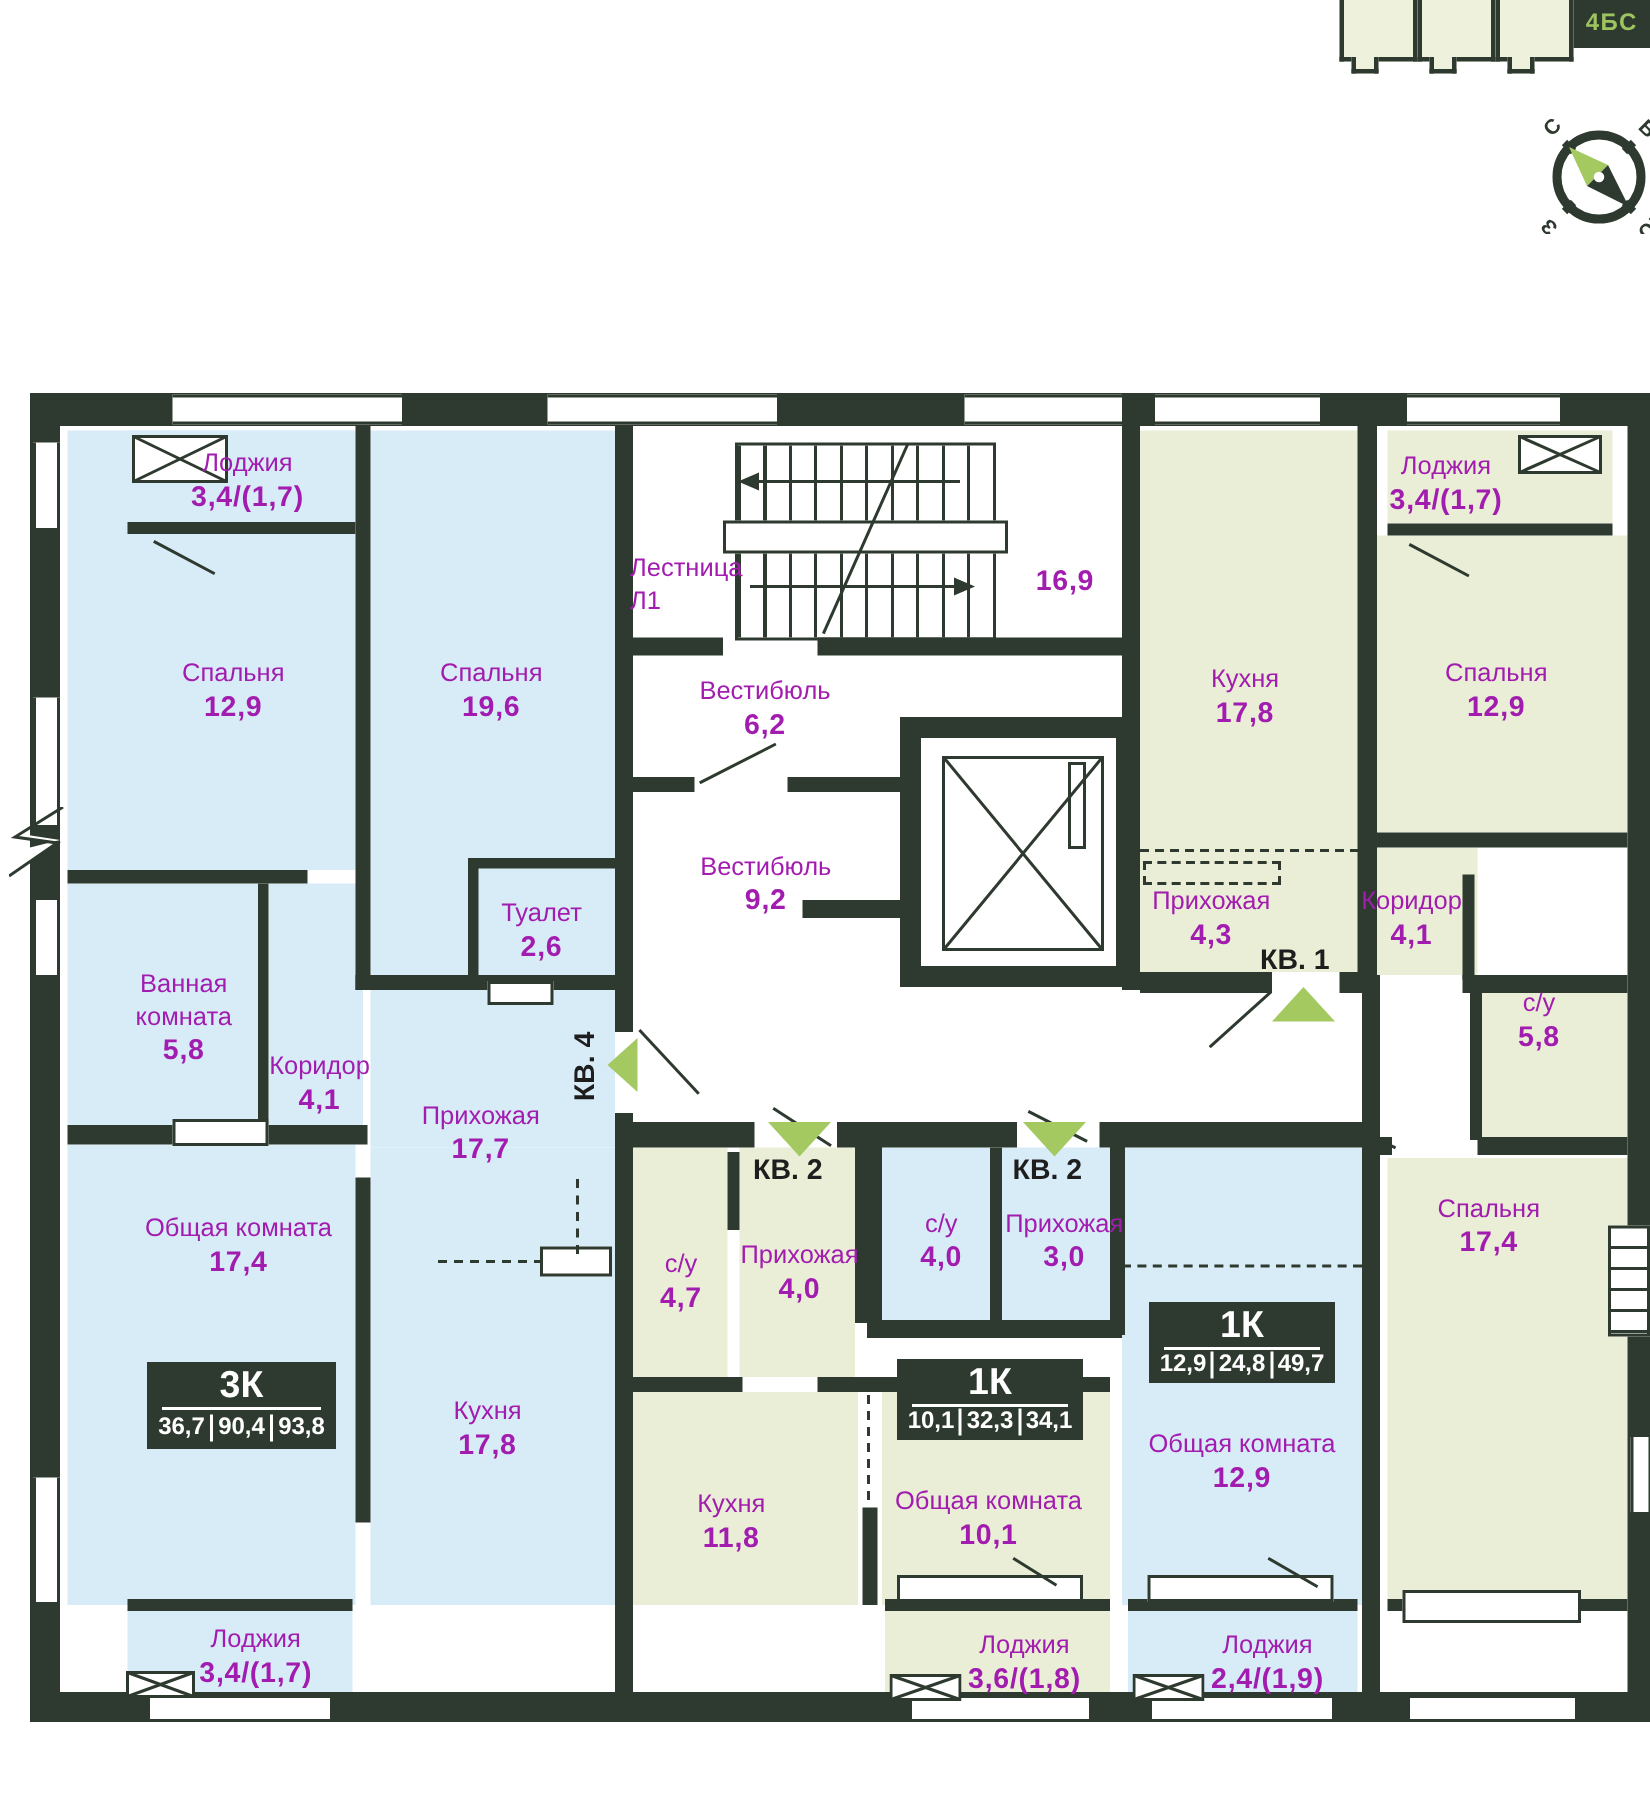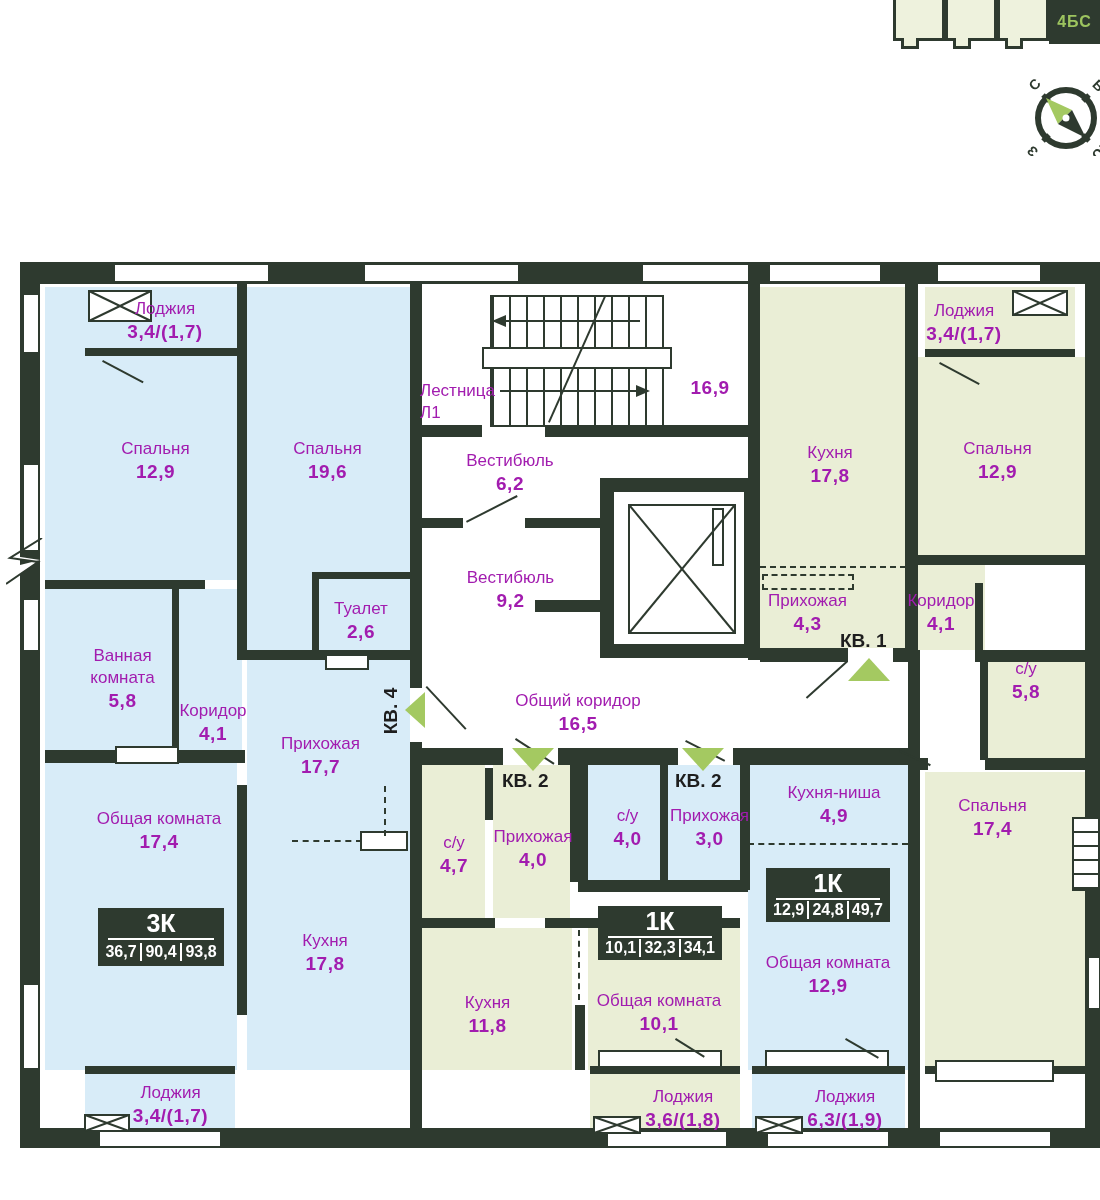--- a/index.html
+++ b/index.html
@@ -34,21 +34,21 @@
   .arrow{position:absolute;height:2px;background:#2e3a2f;z-index:4;}
   .ah-left{position:absolute;width:0;height:0;border-top:6px solid transparent;border-bottom:6px solid transparent;border-right:14px solid #2e3a2f;z-index:4;}
   .ah-right{position:absolute;width:0;height:0;border-top:6px solid transparent;border-bottom:6px solid transparent;border-left:14px solid #2e3a2f;z-index:4;}
   .xbox{position:absolute;z-index:4;}
   .watermark{position:absolute;left:400px;top:568px;z-index:4;font-size:56px;font-weight:bold;color:#cfcfcf;opacity:.6;letter-spacing:5px;}
   .elevcar{position:absolute;left:628px;top:504px;width:104px;height:126px;background:#fff;border:2px solid #2e3a2f;z-index:3;}
   .ladder{position:absolute;background:#fff;border:2px solid #2e3a2f;z-index:3;
     background-image:repeating-linear-gradient(180deg,transparent 0 12px,#2e3a2f 12px 14px);}
   .kp-sec{position:absolute;top:0;height:38px;background:#eef2dd;border:3px solid #2e3a2f;border-top:none;z-index:2;}
   .kp-tab{position:absolute;width:12px;height:8px;background:#eef2dd;border:3px solid #2e3a2f;border-top:none;z-index:2;}
-  .kp-dark{position:absolute;top:0;height:44px;background:#2e3a2f;z-index:2;display:flex;align-items:center;justify-content:center;}
+  .kp-dark{position:absolute;top:0;height:32px;background:#2e3a2f;z-index:2;display:flex;align-items:center;justify-content:center;}
   .kp-dark span{color:#9dc45f;font-weight:bold;font-size:16px;letter-spacing:1px;}
 </style>
 </head>
 <body>
 
 <div class="canvas">
 
   <div class="abs" style="left:893px;top:0;width:207px;height:50px;z-index:2;">
     <div class="kp-sec" style="left:0;width:46px;"></div>
     <div class="kp-sec" style="left:52px;width:46px;"></div>
@@ -262,41 +262,39 @@
   <div class="rlabel" style="left:88px;top:438px;width:135px;"><span>Спальня</span><b>12,9</b></div>
   <div class="rlabel" style="left:255px;top:438px;width:145px;"><span>Спальня</span><b>19,6</b></div>
   <div class="rlabel" style="left:70px;top:645px;width:105px;"><span>Ванная комната</span><b>5,8</b></div>
   <div class="rlabel" style="left:163px;top:700px;width:100px;"><span>Коридор</span><b>4,1</b></div>
   <div class="rlabel" style="left:315px;top:598px;width:92px;"><span>Туалет</span><b>2,6</b></div>
   <div class="rlabel" style="left:253px;top:733px;width:135px;"><span>Прихожая</span><b>17,7</b></div>
   <div class="rlabel" style="left:78px;top:808px;width:162px;"><span>Общая комната</span><b>17,4</b></div>
   <div class="rlabel" style="left:255px;top:930px;width:140px;"><span>Кухня</span><b>17,8</b></div>
   <div class="rlabel" style="left:98px;top:1082px;width:145px;"><span>Лоджия</span><b>3,4/(1,7)</b></div>
 
-  <div class="rlabel left" style="left:420px;top:380px;width:80px;"><span>Лестница</span><span style="display:block;">Л1</span></div>
+  <div class="rlabel left" style="left:420px;top:368px;width:80px;"><span>Лестница</span><span style="display:block;">Л1</span></div>
   <div class="rlabel" style="left:680px;top:376px;width:60px;">
       <b>16,9</b>
     </div>
   <div class="rlabel" style="left:445px;top:450px;width:130px;"><span>Вестибюль</span><b>6,2</b></div>
   <div class="rlabel" style="left:448px;top:567px;width:125px;"><span>Вестибюль</span><b>9,2</b></div>
-  <div class="rlabel" style="left:488px;top:690px;width:180px;"><span>Общий коридор</span><b>16,5</b></div>
 
   <div class="rlabel" style="left:755px;top:442px;width:150px;"><span>Кухня</span><b>17,8</b></div>
   <div class="rlabel" style="left:893px;top:300px;width:142px;"><span>Лоджия</span><b>3,4/(1,7)</b></div>
   <div class="rlabel" style="left:925px;top:438px;width:145px;"><span>Спальня</span><b>12,9</b></div>
   <div class="rlabel" style="left:750px;top:590px;width:115px;"><span>Прихожая</span><b>4,3</b></div>
   <div class="rlabel" style="left:893px;top:590px;width:96px;"><span>Коридор</span><b>4,1</b></div>
   <div class="rlabel" style="left:980px;top:658px;width:92px;"><span>с/у</span><b>5,8</b></div>
   <div class="rlabel" style="left:920px;top:795px;width:145px;"><span>Спальня</span><b>17,4</b></div>
 
   <div class="rlabel" style="left:590px;top:805px;width:75px;"><span>с/у</span><b>4,0</b></div>
   <div class="rlabel" style="left:662px;top:805px;width:95px;"><span>Прихожая</span><b>3,0</b></div>
-  <div class="rlabel" style="left:763px;top:782px;width:142px;"><span>Кухня-ниша</span><b>4,9</b></div>
   <div class="rlabel" style="left:748px;top:952px;width:160px;"><span>Общая комната</span><b>12,9</b></div>
-  <div class="rlabel" style="left:780px;top:1086px;width:130px;"><span>Лоджия</span><b>6,3/(1,9)</b></div>
+  <div class="rlabel" style="left:780px;top:1086px;width:130px;"><span>Лоджия</span><b>2,4/(1,9)</b></div>
 
   <div class="rlabel" style="left:418px;top:832px;width:72px;"><span>с/у</span><b>4,7</b></div>
   <div class="rlabel" style="left:490px;top:826px;width:86px;"><span>Прихожая</span><b>4,0</b></div>
   <div class="rlabel" style="left:420px;top:992px;width:135px;"><span>Кухня</span><b>11,8</b></div>
   <div class="rlabel" style="left:578px;top:990px;width:162px;"><span>Общая комната</span><b>10,1</b></div>
   <div class="rlabel" style="left:618px;top:1086px;width:130px;"><span>Лоджия</span><b>3,6/(1,8)</b></div>
 
   <div class="kv" style="left:840px;top:630px;">КВ. 1</div>
   <div class="tri-up" style="left:848px;top:658px;"></div>
   <div class="kv" style="left:675px;top:770px;">КВ. 2</div>

